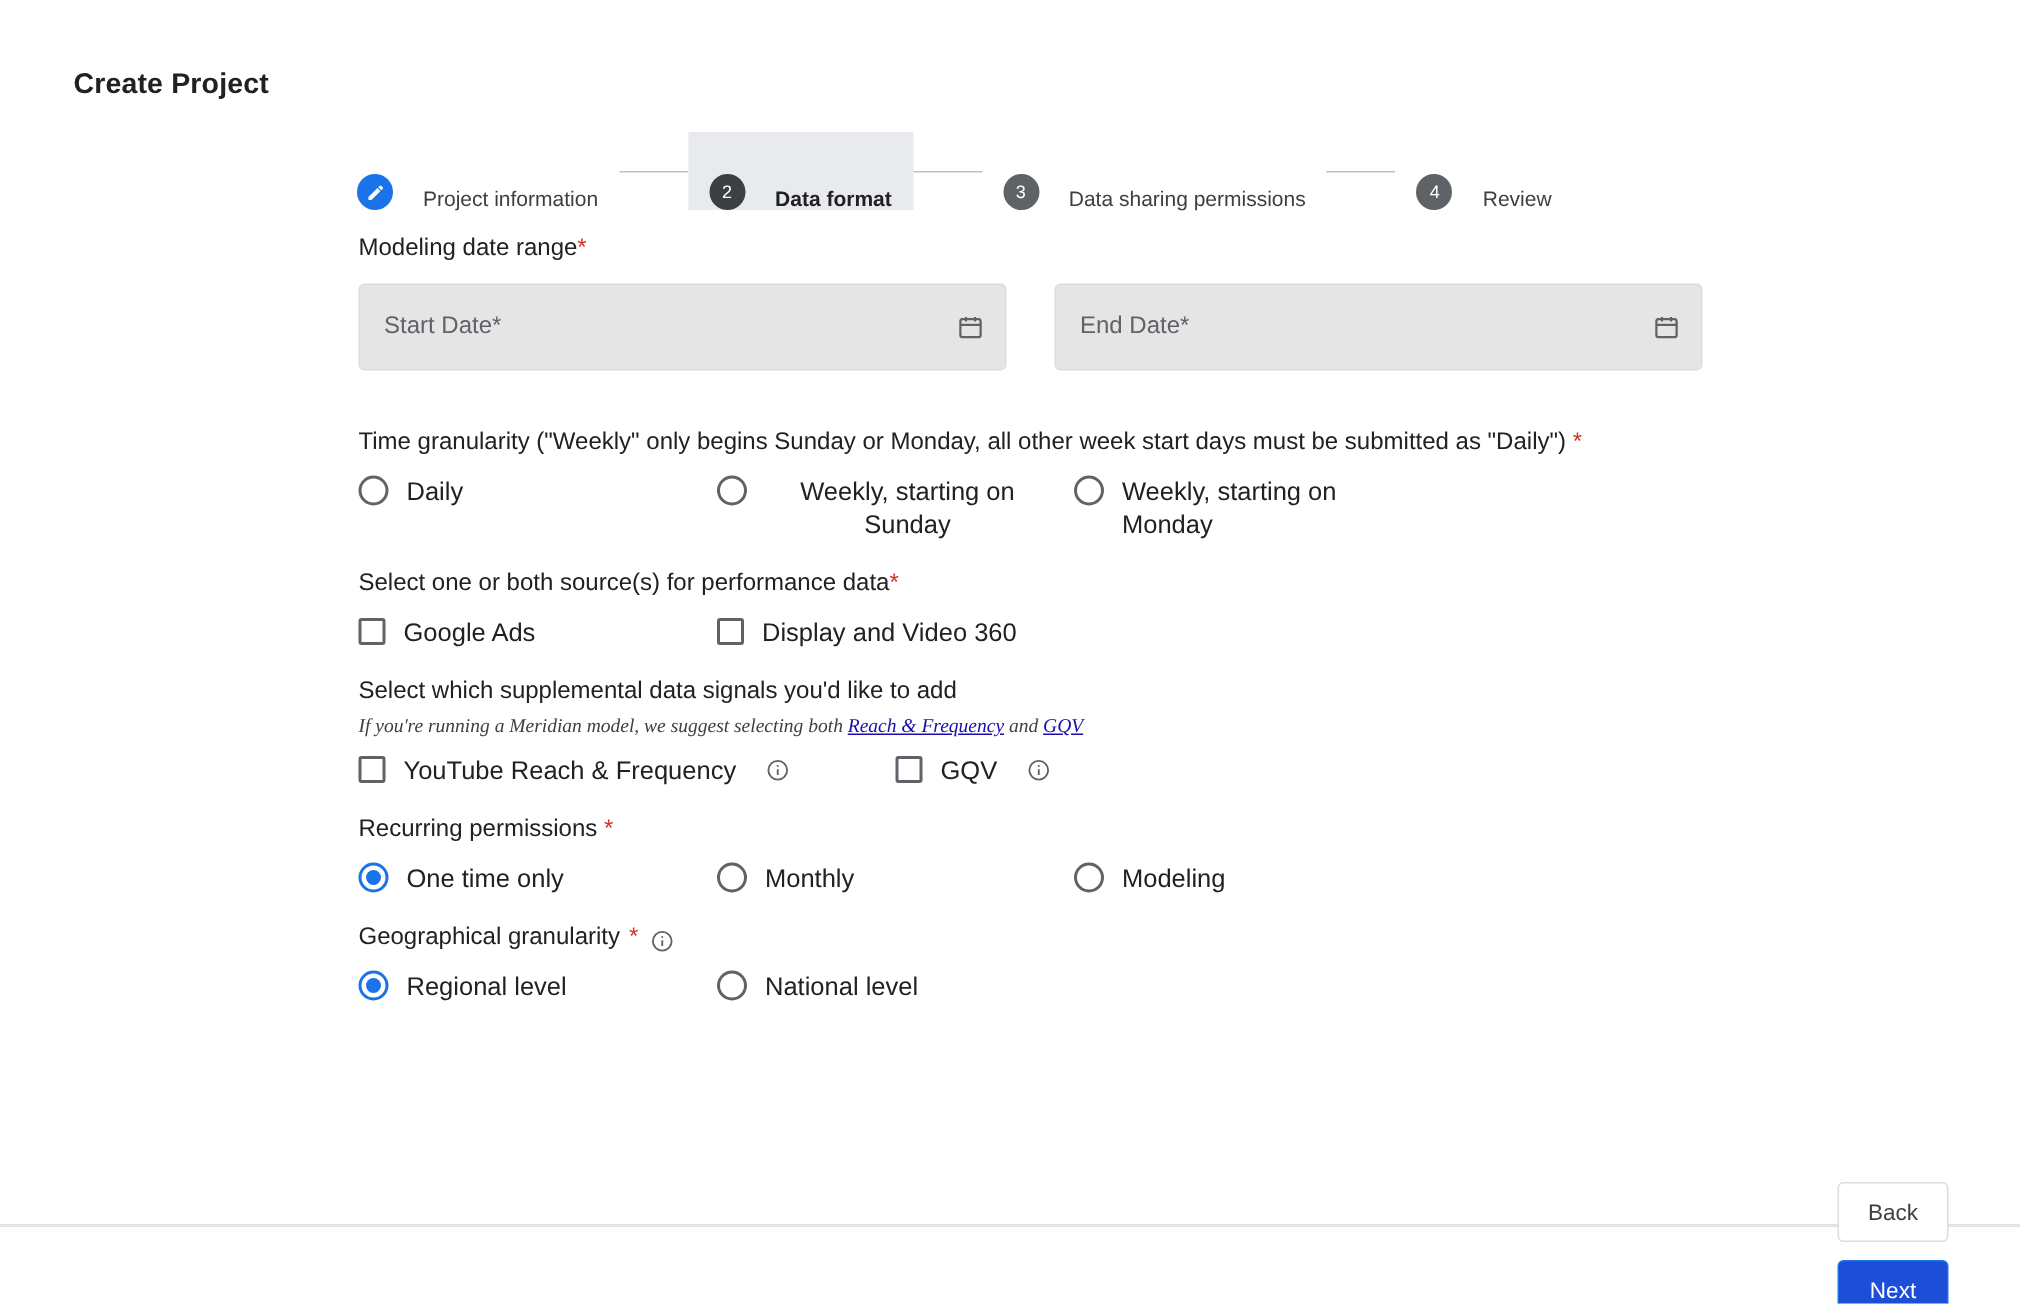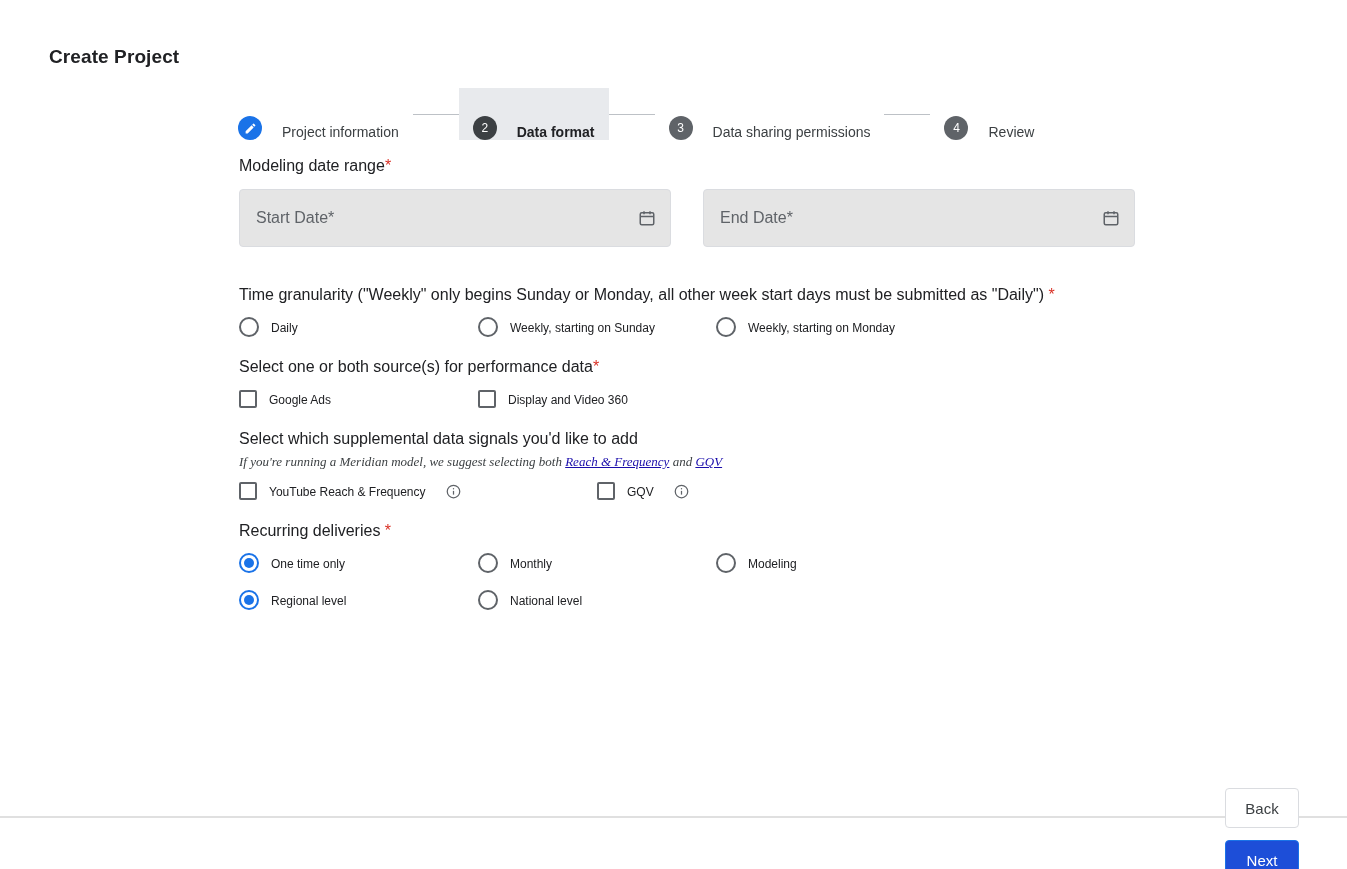--- a/index.html
+++ b/index.html
@@ -140,21 +140,21 @@
     align-items: flex-start;
     margin-bottom: 14px;
   }
   .opt {
     display: flex;
     align-items: flex-start;
     gap: 12px;
     cursor: pointer;
   }
   .opt-text {
-    font-size: 12px;
+    font-size: 17px;
     color: #202124;
     line-height: 22px;
     padding-top: 1px;
     max-width: 190px;
   }
 
   .radio {
     width: 20px; height: 20px;
     border: 2px solid #5f6368;
     border-radius: 50%;
@@ -187,21 +187,21 @@
 
   .info-icon {
     width: 15px; height: 15px;
     margin-left: 8px;
     flex: 0 0 auto;
     margin-top: 4px;
   }
 
   
   .col1 { width: 239px; }
-  .col2 { width: 238px; }
+  .col2 { width: 238px; text-align: center; }
   .col3 { width: 238px; }
 
   .section { margin-bottom: 10px; }
 
   
   .footer {
     position: absolute;
     left: 0;
     bottom: 0;
     width: 1347px;
@@ -396,21 +396,21 @@
                 <circle cx="12" cy="7.5" r="1.1" fill="#5f6368" stroke="none"></circle>
               </svg>
             </span>
           </div>
         </div>
       </div>
     </div>
 
     <div class="section">
       <div class="group-title">
-        <span>Recurring deliveries</span>
+        <span>Recurring permissions</span>
         <span class="req">*</span>
       </div>
       <div class="opt-row">
         <div class="col1">
           <div class="opt">
             <span class="radio checked"></span>
             <span class="opt-text">One time only</span>
           </div>
         </div>
         <div class="col2">
@@ -422,20 +422,31 @@
         <div class="col3">
           <div class="opt">
             <span class="radio"></span>
             <span class="opt-text">Modeling</span>
           </div>
         </div>
       </div>
     </div>
 
     <div class="section">
+      <div class="group-title" style="display:flex;align-items:center;">
+        <span>Geographical granularity</span>
+        <span class="req" style="margin-left:6px">*</span>
+        <span class="info-icon" style="margin-top:0">
+          <svg viewBox="0 0 24 24" fill="none" stroke="#5f6368" stroke-width="2" width="15" height="15">
+            <circle cx="12" cy="12" r="10"></circle>
+            <line x1="12" y1="11" x2="12" y2="17"></line>
+            <circle cx="12" cy="7.5" r="1.1" fill="#5f6368" stroke="none"></circle>
+          </svg>
+        </span>
+      </div>
       <div class="opt-row">
         <div class="col1">
           <div class="opt">
             <span class="radio checked"></span>
             <span class="opt-text">Regional level</span>
           </div>
         </div>
         <div class="col2">
           <div class="opt">
             <span class="radio"></span>

